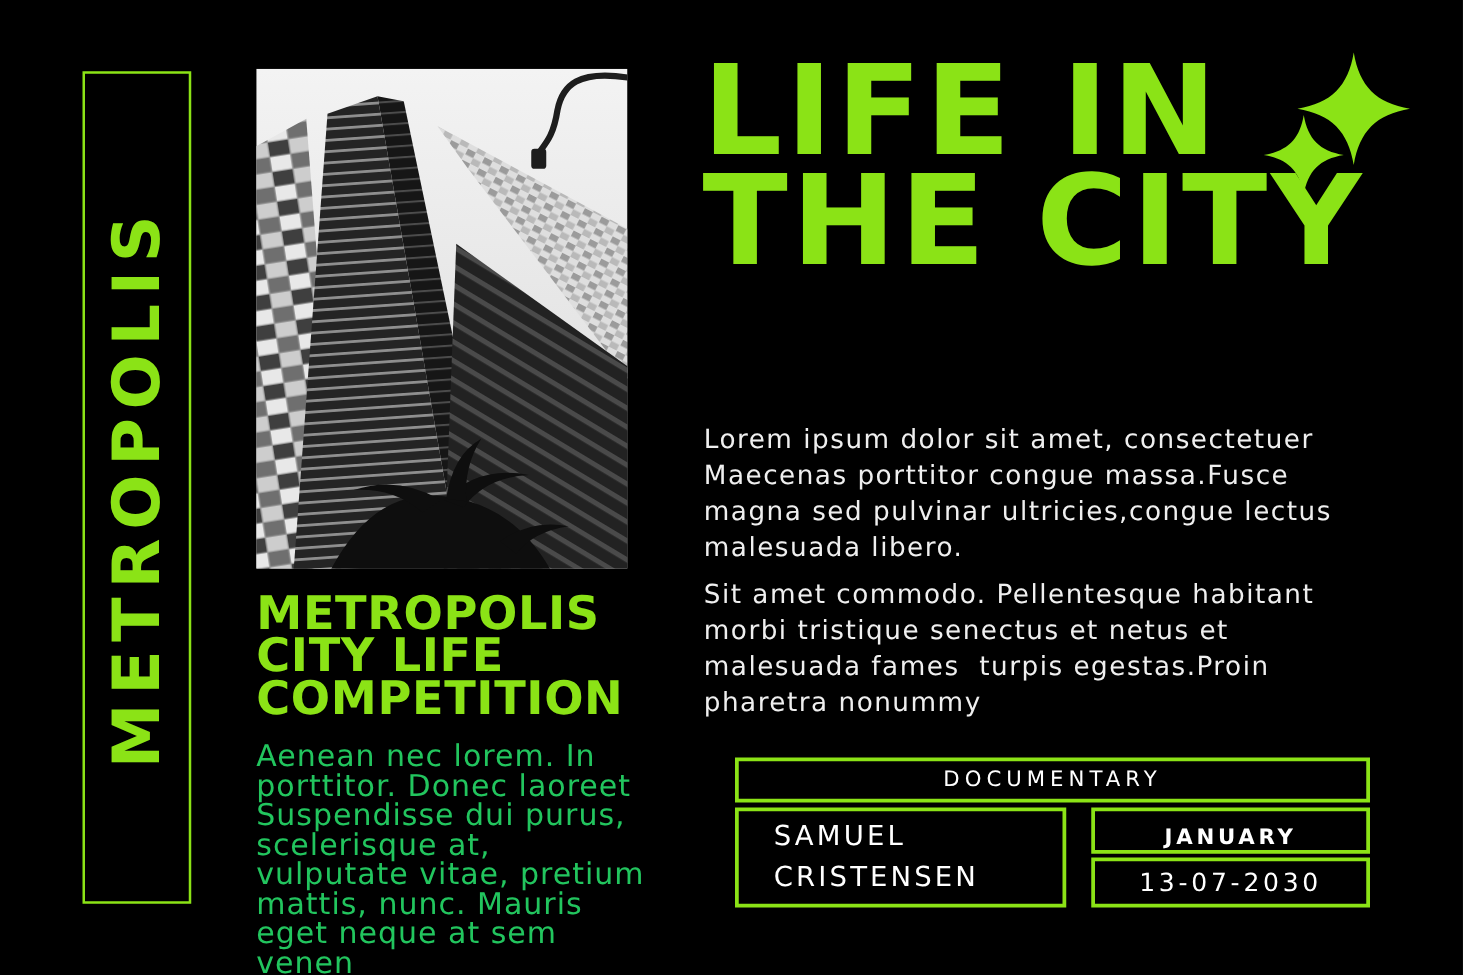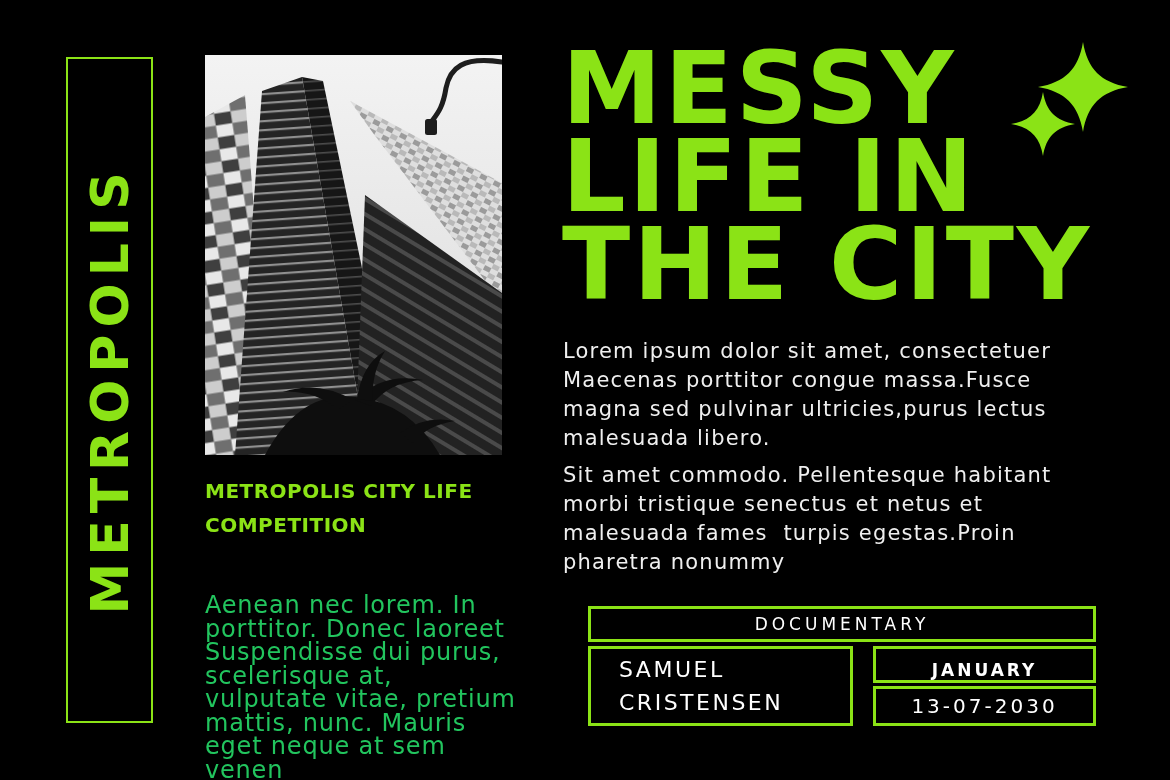--- a/index.html
+++ b/index.html
@@ -44,21 +44,21 @@
   }
   .photo svg { display: block; width: 100%; height: 100%; }
 
   
   .left-heading {
     position: absolute;
     left: 205px; top: 474px;
     width: 312px;
     color: var(--accent);
     font-weight: bold;
-    font-size: 20px;
+    font-size: 37px;
     line-height: 34px;
     letter-spacing: 0.5px;
   }
   .left-para {
     position: absolute;
     left: 205px; top: 563px;
     width: 315px;
     color: #22c55e;
     font-size: 24px;
     line-height: 23.5px;
@@ -218,31 +218,30 @@
         <path d="M 195 378 q 25 -18 55 -12 q -28 4 -42 22 Z"></path>
       </g>
     </svg>
   </div>
 
   <div class="left-heading">METROPOLIS CITY LIFE COMPETITION</div>
 
   <div class="left-para">Aenean nec lorem. In porttitor. Donec laoreet Suspendisse dui purus, scelerisque at, vulputate vitae, pretium mattis, nunc. Mauris eget neque at sem venen</div>
 
   <h1 class="title">
-    <span>MESSY</span>
     <span>LIFE IN</span>
     <span>THE CITY</span>
   </h1>
 
   <svg class="sparkles" viewBox="0 0 128 120">
     <path fill="var(--accent)" d="M 80 2 C 84.5 29 98 42.5 125 47 C 98 51.5 84.5 65 80 92 C 75.5 65 62 51.5 35 47 C 62 42.5 75.5 29 80 2 Z"></path>
     <path fill="var(--accent)" d="M 40 52 C 43.2 71.2 52.8 80.8 72 84 C 52.8 87.2 43.2 96.8 40 116 C 36.8 96.8 27.2 87.2 8 84 C 27.2 80.8 36.8 71.2 40 52 Z"></path>
   </svg>
 
-  <p class="body-para p1">Lorem ipsum dolor sit amet, consectetuer Maecenas porttitor congue massa.Fusce magna sed pulvinar ultricies,purus lectus malesuada libero.</p>
+  <p class="body-para p1">Lorem ipsum dolor sit amet, consectetuer Maecenas porttitor congue massa.Fusce magna sed pulvinar ultricies,congue lectus malesuada libero.</p>
 
   <p class="body-para p2">Sit amet commodo. Pellentesque habitant morbi tristique senectus et netus et malesuada fames  turpis egestas.Proin pharetra nonummy</p>
 
   <div class="details">
     <div class="cell t-header">
       <span>DOCUMENTARY</span>
     </div>
     <div class="t-row">
       <div class="cell t-author">
         <span>SAMUEL CRISTENSEN</span>

